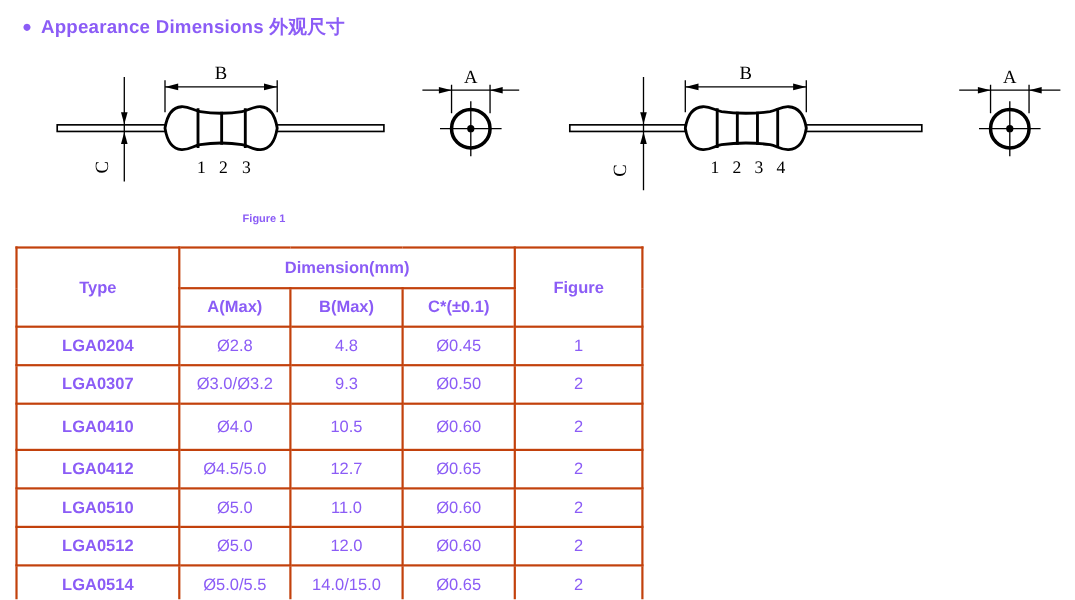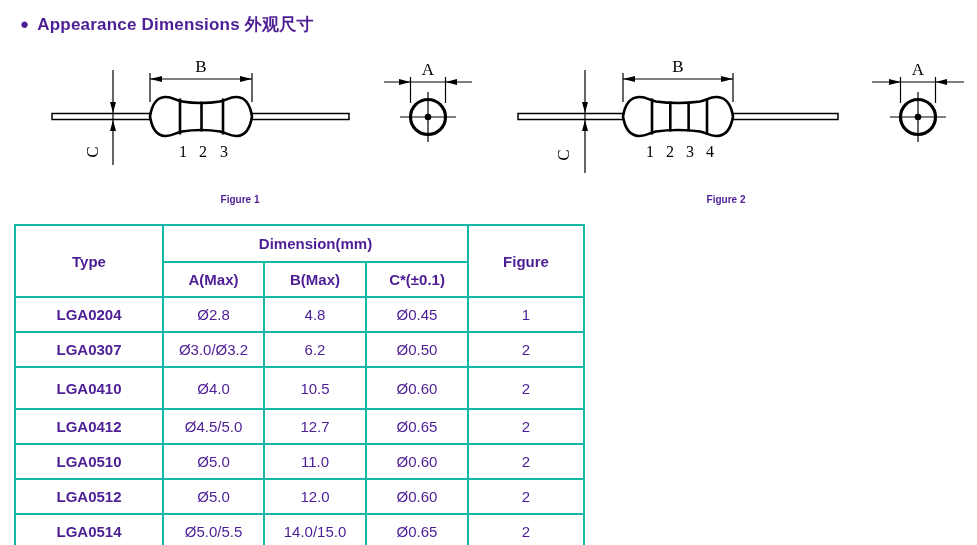--- a/index.html
+++ b/index.html
@@ -4,21 +4,21 @@
 <style>
   * { margin: 0; padding: 0; box-sizing: border-box; }
   html, body { background: #fff; }
   #page {
     position: relative;
     width: 977px;
     height: 545px;
     background: #ffffff;
     overflow: hidden;
     font-family: "Liberation Sans", sans-serif;
-    color: #4c1d95;
+    color: #8b5cf6;
   }
   
   #title {
     position: absolute;
     left: 20px;
     top: 13px;
     font-size: 17px;
     font-weight: bold;
     letter-spacing: 0.2px;
     white-space: nowrap;
@@ -44,21 +44,21 @@
   #dim-table {
     position: absolute;
     left: 14px;
     top: 224px;
     border-collapse: collapse;
     table-layout: fixed;
     width: 569px;
     font-size: 15px;
   }
   #dim-table th, #dim-table td {
-    border: 2px solid #14b8a6;
+    border: 2px solid #c2410c;
     text-align: center;
     vertical-align: middle;
     padding: 0;
     overflow: hidden;
     white-space: nowrap;
   }
   #dim-table th { font-weight: bold; }
   #dim-table td.type-cell { font-weight: bold; text-align: center; }
   #dim-table td { font-weight: normal; }
 </style>
@@ -165,21 +165,20 @@
         <line x1="935.5" y1="32" x2="935.5" y2="58"></line>
         <line x1="872" y1="37" x2="964" y2="37"></line>
         <polygon points="900.5,37 889,34 889,40" fill="#000" stroke="none"></polygon>
         <polygon points="935.5,37 947,34 947,40" fill="#000" stroke="none"></polygon>
       </g>
       <text class="dim-label" x="918" y="30" text-anchor="middle" stroke="none" fill="#000">A</text>
     </g>
   </svg>
 
   <div id="caption-1" class="fig-caption">Figure 1</div>
-  <div id="caption-2" class="fig-caption">Figure 2</div>
 
   <table id="dim-table">
     <colgroup>
       <col style="width:148px">
       <col style="width:101px">
       <col style="width:102px">
       <col style="width:102px">
       <col style="width:116px">
     </colgroup>
     <thead>
@@ -198,21 +197,21 @@
       <tr style="height:35px;">
         <td class="type-cell">LGA0204</td>
         <td>Ø2.8</td>
         <td>4.8</td>
         <td>Ø0.45</td>
         <td>1</td>
       </tr>
       <tr style="height:35px;margin-top:34px;">
         <td class="type-cell">LGA0307</td>
         <td>Ø3.0/Ø3.2</td>
-        <td>6.2</td>
+        <td>9.3</td>
         <td>Ø0.50</td>
         <td>2</td>
       </tr>
       <tr style="height:42px;">
         <td class="type-cell">LGA0410</td>
         <td>Ø4.0</td>
         <td>10.5</td>
         <td>Ø0.60</td>
         <td>2</td>
       </tr>

